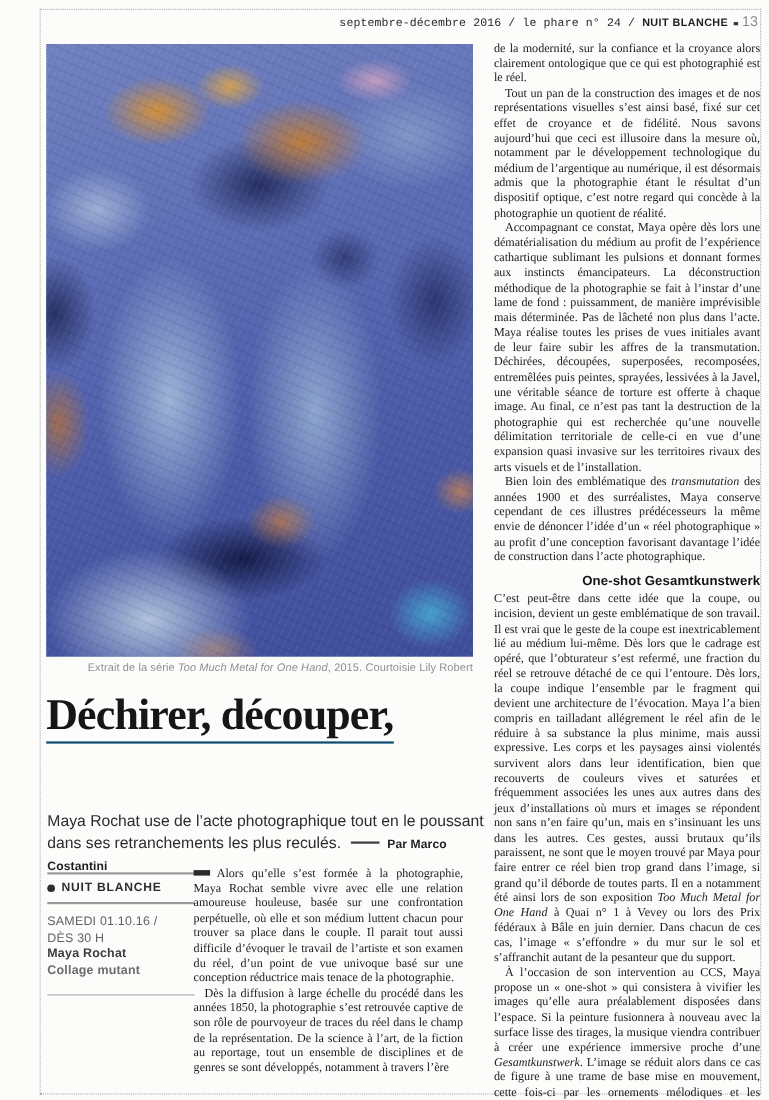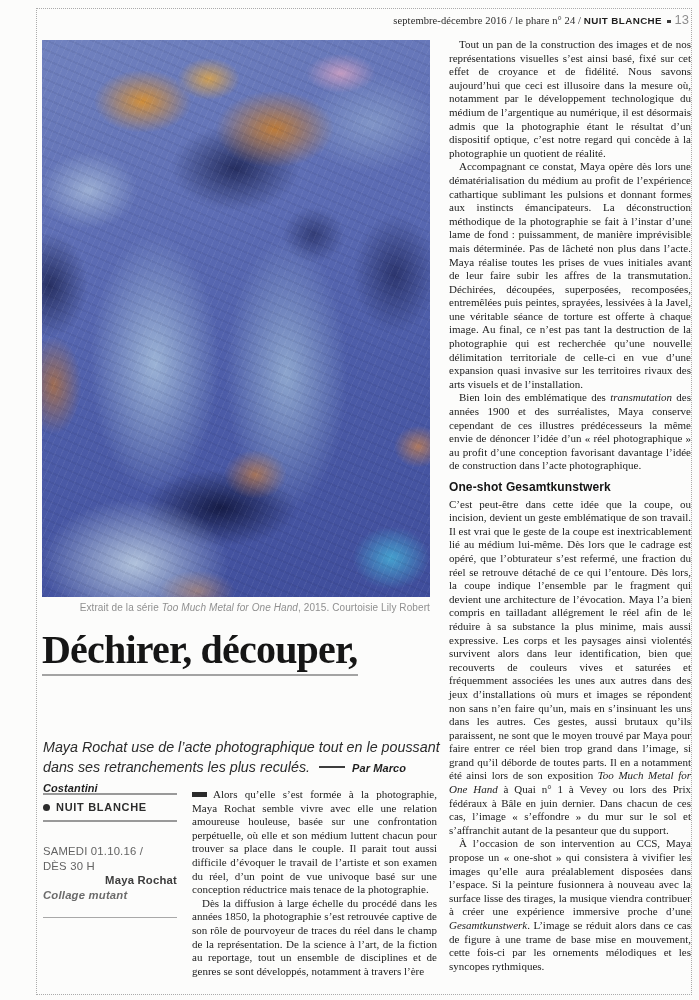--- a/index.html
+++ b/index.html
@@ -11,21 +11,21 @@
   }
   .frame{
     position:absolute;left:36px;top:8px;width:654px;height:985px;
     border:1px dotted #ababab;pointer-events:none;
   }
   
   .header{
     position:absolute;top:12px;right:10px;
     font-size:10.5px;color:#2a2a2a;white-space:nowrap;
   }
-  .header .issue{font-family:Liberation Serif, serif;letter-spacing:.1px;margin-top:21px;}
+  .header .issue{font-family:Liberation Mono, monospace;letter-spacing:.1px;margin-top:21px;}
   .header .brand{font-family:"Liberation Sans",sans-serif;font-weight:bold;font-size:9.8px;letter-spacing:.4px;color:#1e1e1e;}
   .header .sq{display:inline-block;width:3.5px;height:3.5px;background:#3a3a3a;margin:0 4px 1px 5px;}
   .header .pageno{font-family:"Liberation Sans",sans-serif;font-size:13px;color:#8e8e8e;}
   
   .artwork{
     position:absolute;left:42px;top:40px;width:388px;height:557px;
     background-image:
       repeating-linear-gradient(115deg, rgba(255,255,255,0.05) 0 1px, transparent 1px 6px),
       repeating-linear-gradient(23deg, rgba(10,12,40,0.06) 0 2px, transparent 2px 9px),
       radial-gradient(ellipse 70px 45px at 26% 11%, rgba(222,146,44,0.9), rgba(222,146,44,0) 70%),
@@ -53,53 +53,53 @@
   .caption{
     position:absolute;left:42px;top:602px;width:388px;text-align:right;
     font-family:"Liberation Sans",sans-serif;font-size:10px;color:#8f8f8f;letter-spacing:.1px;
   }
   
   .headline{
     position:absolute;left:42px;top:626px;width:410px;margin:0;
     font-family:"Liberation Serif",serif;font-weight:bold;
     font-size:40px;line-height:47px;letter-spacing:-0.8px;color:#161616;
   }
-  .headline .hl-line{display:table;border-bottom:2px solid #a3a3a3;padding-bottom:1px;}
+  .headline .hl-line{display:table;border-bottom:2px solid #0c4a6e;padding-bottom:1px;}
   
   .standfirst{
     position:absolute;left:43px;top:738px;width:408px;
-    font-family:"Liberation Sans",sans-serif;font-size:14.3px;line-height:19.5px;color:#2c2c2c;font-style:italic;
+    font-family:"Liberation Sans",sans-serif;font-size:14.3px;line-height:19.5px;color:#2c2c2c;
   }
   .standfirst .dash{display:inline-block;width:26px;height:2px;background:#3d3d3d;vertical-align:4px;margin:0 7px 0 9px;}
   .standfirst .byline{font-weight:bold;font-size:11px;color:#1f1f1f;letter-spacing:.1px;}
   
   .event-box{
     position:absolute;left:43px;top:793px;width:134px;
     font-family:"Liberation Sans",sans-serif;color:#5e5e5e;
   }
   .event-box .rule{height:2px;background:#999;}
   .event-box .rule.thin{height:1px;background:#a8a8a8;}
   .label-row{display:flex;align-items:center;gap:6px;padding:6px 0 7px;}
   .label-row .bullet{width:7px;height:7px;border-radius:50%;background:#2d2d2d;flex:0 0 auto;}
   .label-row .label{font-weight:bold;font-size:11px;letter-spacing:.7px;color:#2d2d2d;}
-  .event-lines{padding:22px 0 15px;font-size:11.3px;line-height:14.5px;letter-spacing:.2px;color:#636363;}
-  .event-lines .artist{font-weight:bold;color:#3d3d3d;text-align:right;}
-  .event-lines .work{font-weight:bold;font-style:italic;color:#6b6b6b;}
+  .event-lines{padding:9px 0 15px;font-size:11.3px;line-height:14.5px;letter-spacing:.2px;color:#636363;}
+  .event-lines .artist{font-weight:bold;color:#3d3d3d;}
+  .event-lines .work{font-weight:bold;color:#6b6b6b;}
   
   .col{
     position:absolute;text-align:justify;color:#1b1b1b;
     font-family:"Liberation Serif",serif;font-size:11px;line-height:13.6px;
   }
   .col p{margin:0;}
   .col p.ind{text-indent:10px;}
-  .col1{left:192px;top:788px;width:245px;}
+  .col1{left:176px;top:788px;width:245px;}
   .col2{left:449px;top:38px;width:242px;}
   .subhead2{
     font-family:"Liberation Sans",sans-serif;font-weight:bold;font-size:12px;
-    margin:8px 0 3px;color:#141414;text-align:left;letter-spacing:.1px;
+    margin:8px 0 3px;color:#141414;text-align:right;letter-spacing:.1px;
   }
   
   .seg-i{font-style:italic;}
   .seg-mark{display:inline-block;width:15px;height:5px;background:#2b2b2b;margin-right:6px;vertical-align:1px;}
 </style>
 </head>
 <body>
 
 <div class="frame"></div>
 
@@ -134,20 +134,21 @@
   </div>
   <div class="rule thin"></div>
 </aside>
 
 <section class="col col1">
   <p><span class="seg-mark"></span><span>Alors qu’elle s’est formée à la photographie, Maya Rochat semble vivre avec elle une relation amoureuse houleuse, basée sur une confrontation perpétuelle, où elle et son médium luttent chacun pour trouver sa place dans le couple. Il parait tout aussi difficile d’évoquer le travail de l’artiste et son examen du réel, d’un point de vue univoque basé sur une conception réductrice mais tenace de la photographie.</span></p>
   <p class="ind"><span>Dès la diffusion à large échelle du procédé dans les années 1850, la photographie s’est retrouvée captive de son rôle de pourvoyeur de traces du réel dans le champ de la représentation. De la science à l’art, de la fiction au reportage, tout un ensemble de disciplines et de genres se sont développés, notamment à travers l’ère</span></p>
 </section>
 
 <section class="col col2">
+  <p><span>de la modernité, sur la confiance et la croyance alors clairement ontologique que ce qui est photographié est le réel.</span></p>
   <p class="ind"><span>Tout un pan de la construction des images et de nos représentations visuelles s’est ainsi basé, fixé sur cet effet de croyance et de fidélité. Nous savons aujourd’hui que ceci est illusoire dans la mesure où, notamment par le développement technologique du médium de l’argentique au numérique, il est désormais admis que la photographie étant le résultat d’un dispositif optique, c’est notre regard qui concède à la photographie un quotient de réalité.</span></p>
   <p class="ind"><span>Accompagnant ce constat, Maya opère dès lors une dématérialisation du médium au profit de l’expérience cathartique sublimant les pulsions et donnant formes aux instincts émancipateurs. La déconstruction méthodique de la photographie se fait à l’instar d’une lame de fond : puissamment, de manière imprévisible mais déterminée. Pas de lâcheté non plus dans l’acte. Maya réalise toutes les prises de vues initiales avant de leur faire subir les affres de la transmutation. Déchirées, découpées, superposées, recomposées, entremêlées puis peintes, sprayées, lessivées à la Javel, une véritable séance de torture est offerte à chaque image. Au final, ce n’est pas tant la destruction de la photographie qui est recherchée qu’une nouvelle délimitation territoriale de celle-ci en vue d’une expansion quasi invasive sur les territoires rivaux des arts visuels et de l’installation.</span></p>
   <p class="ind"><span>Bien loin des emblématique des </span><span class="seg-i">transmutation</span><span> des années 1900 et des surréalistes, Maya conserve cependant de ces illustres prédécesseurs la même envie de dénoncer l’idée d’un « réel photographique » au profit d’une conception favorisant davantage l’idée de construction dans l’acte photographique.</span></p>
   <h2 class="subhead2">One-shot Gesamtkunstwerk</h2>
   <p><span>C’est peut-être dans cette idée que la coupe, ou incision, devient un geste emblématique de son travail. Il est vrai que le geste de la coupe est inextricablement lié au médium lui-même. Dès lors que le cadrage est opéré, que l’obturateur s’est refermé, une fraction du réel se retrouve détaché de ce qui l’entoure. Dès lors, la coupe indique l’ensemble par le fragment qui devient une architecture de l’évocation. Maya l’a bien compris en tailladant allégrement le réel afin de le réduire à sa substance la plus minime, mais aussi expressive. Les corps et les paysages ainsi violentés survivent alors dans leur identification, bien que recouverts de couleurs vives et saturées et fréquemment associées les unes aux autres dans des jeux d’installations où murs et images se répondent non sans n’en faire qu’un, mais en s’insinuant les uns dans les autres. Ces gestes, aussi brutaux qu’ils paraissent, ne sont que le moyen trouvé par Maya pour faire entrer ce réel bien trop grand dans l’image, si grand qu’il déborde de toutes parts. Il en a notamment été ainsi lors de son exposition </span><span class="seg-i">Too Much Metal for One Hand</span><span> à Quai n° 1 à Vevey ou lors des Prix fédéraux à Bâle en juin dernier. Dans chacun de ces cas, l’image « s’effondre » du mur sur le sol et s’affranchit autant de la pesanteur que du support.</span></p>
   <p class="ind"><span>À l’occasion de son intervention au CCS, Maya propose un « one-shot » qui consistera à vivifier les images qu’elle aura préalablement disposées dans l’espace. Si la peinture fusionnera à nouveau avec la surface lisse des tirages, la musique viendra contribuer à créer une expérience immersive proche d’une </span><span class="seg-i">Gesamtkunstwerk</span><span>. L’image se réduit alors dans ce cas de figure à une trame de base mise en mouvement, cette fois-ci par les ornements mélodiques et les syncopes rythmiques.</span></p>
 
 </section>
 
 </body></html>

